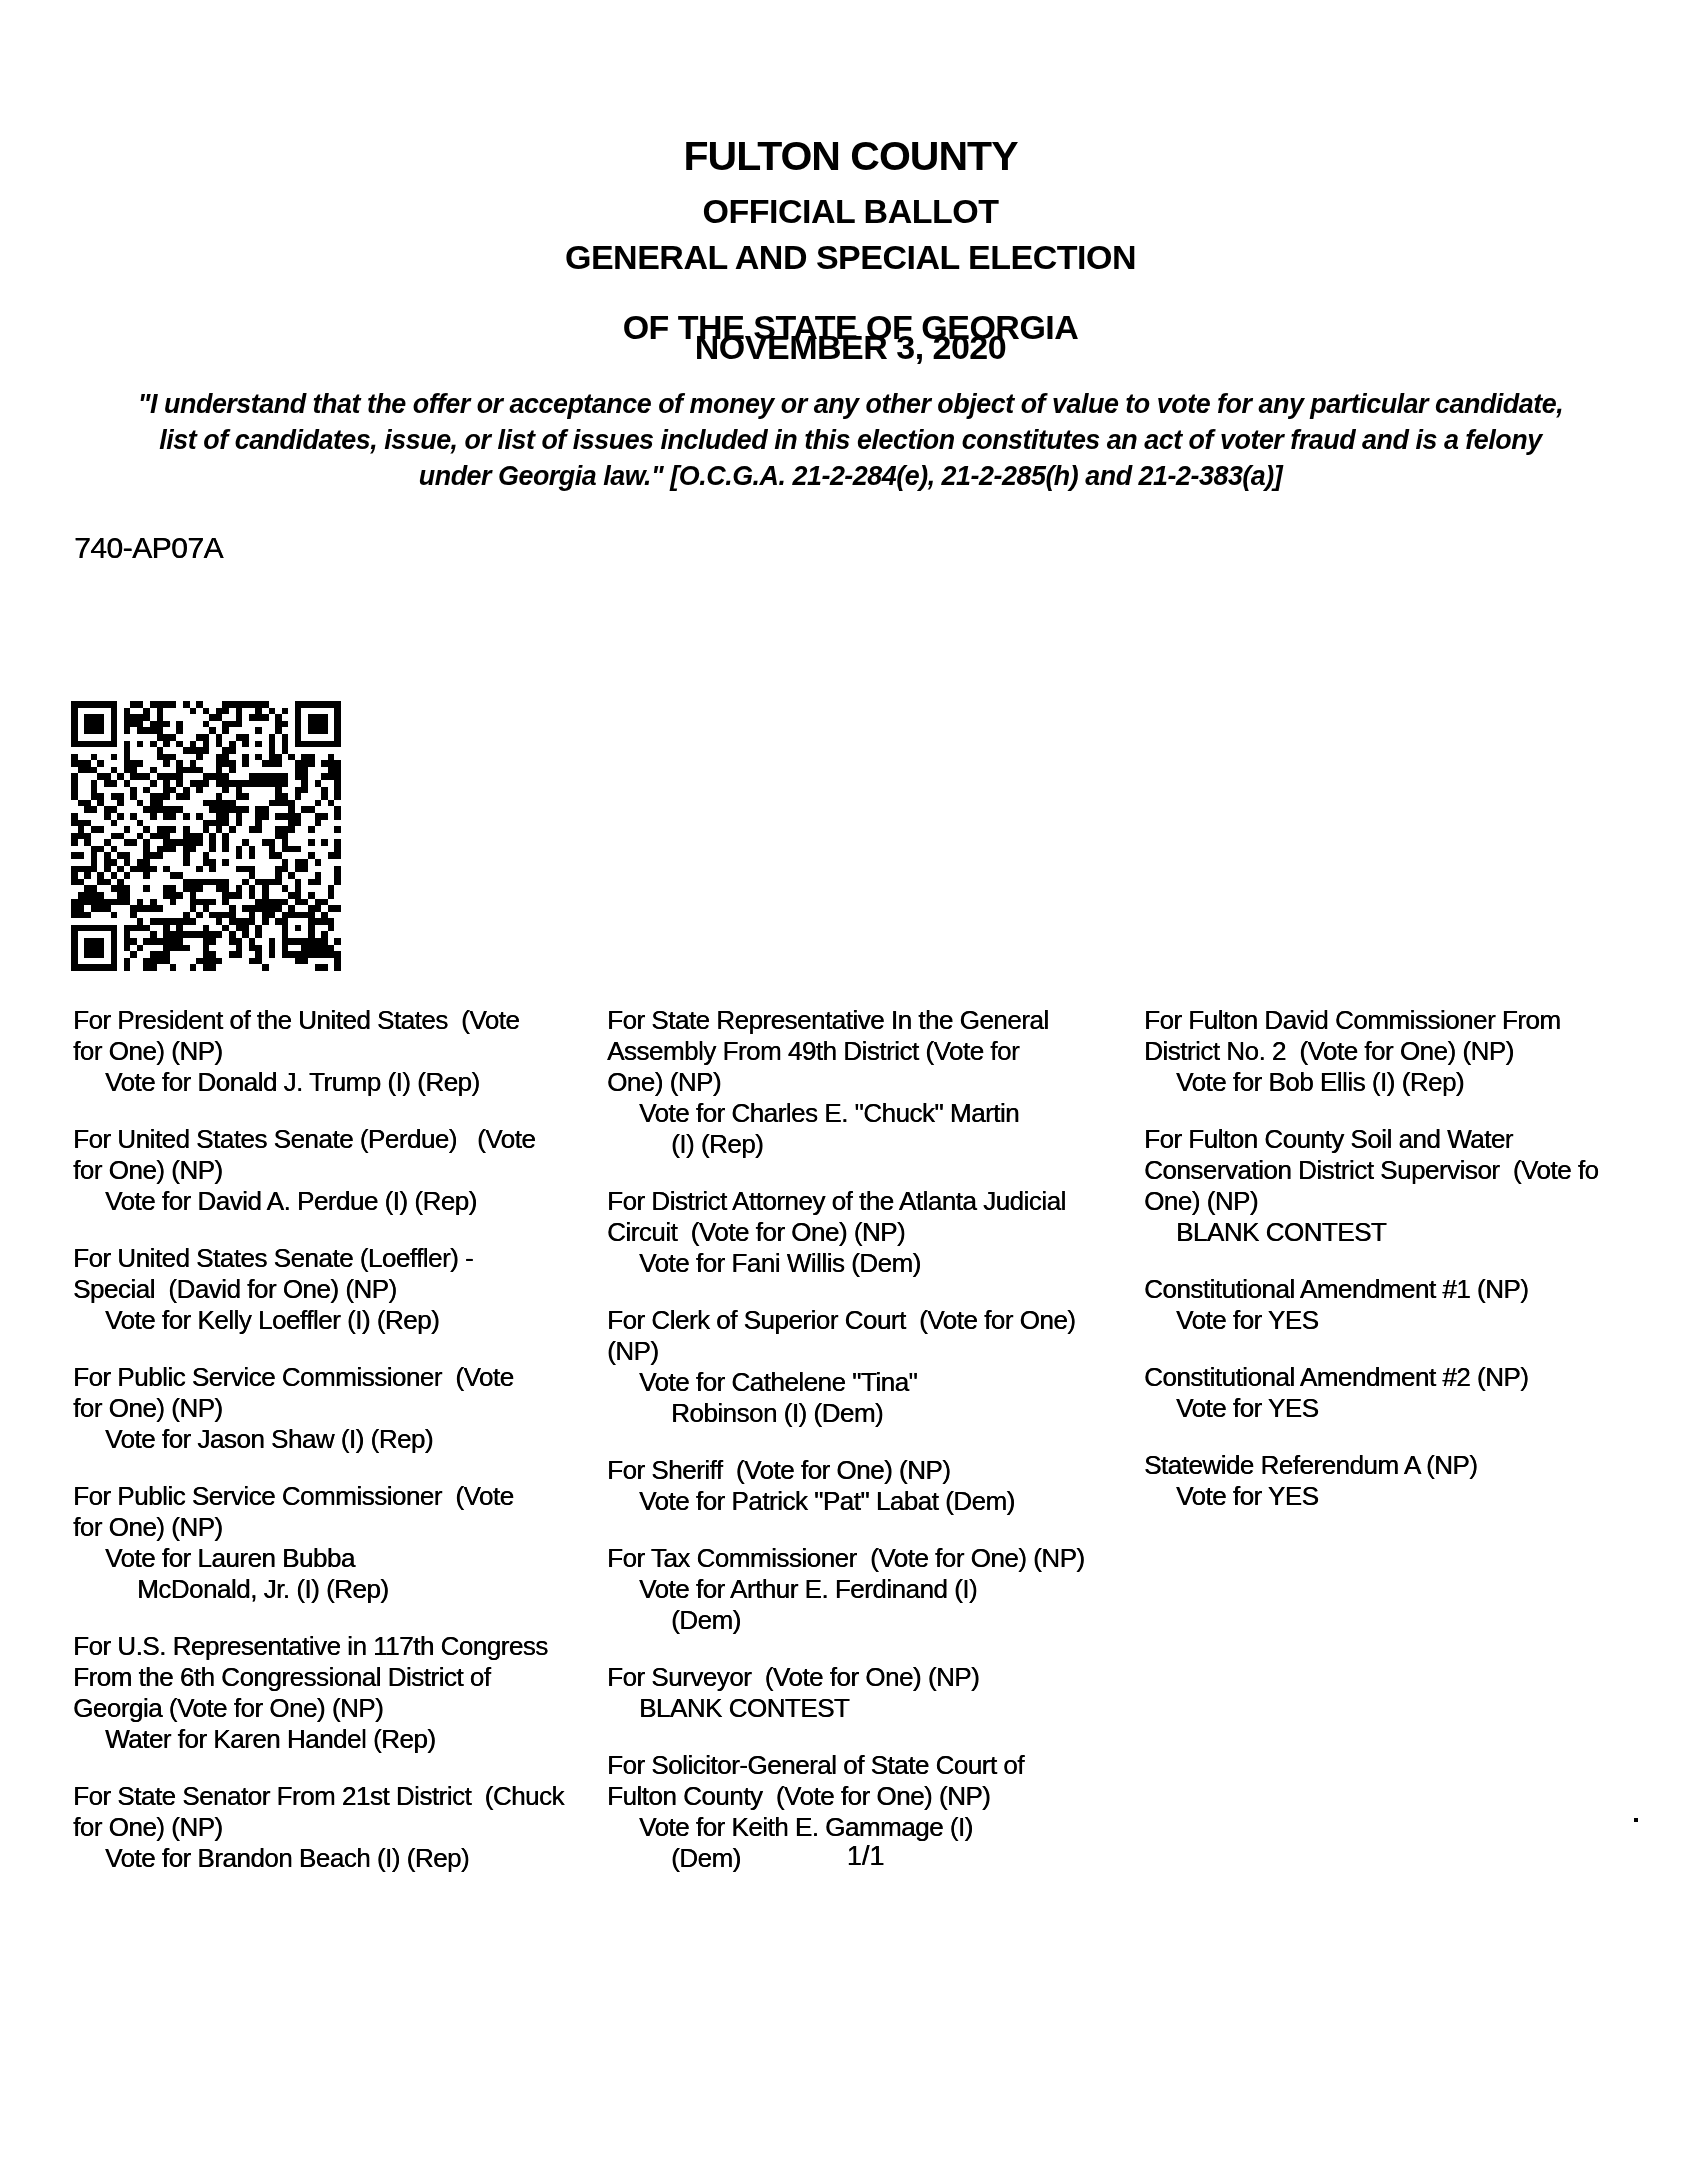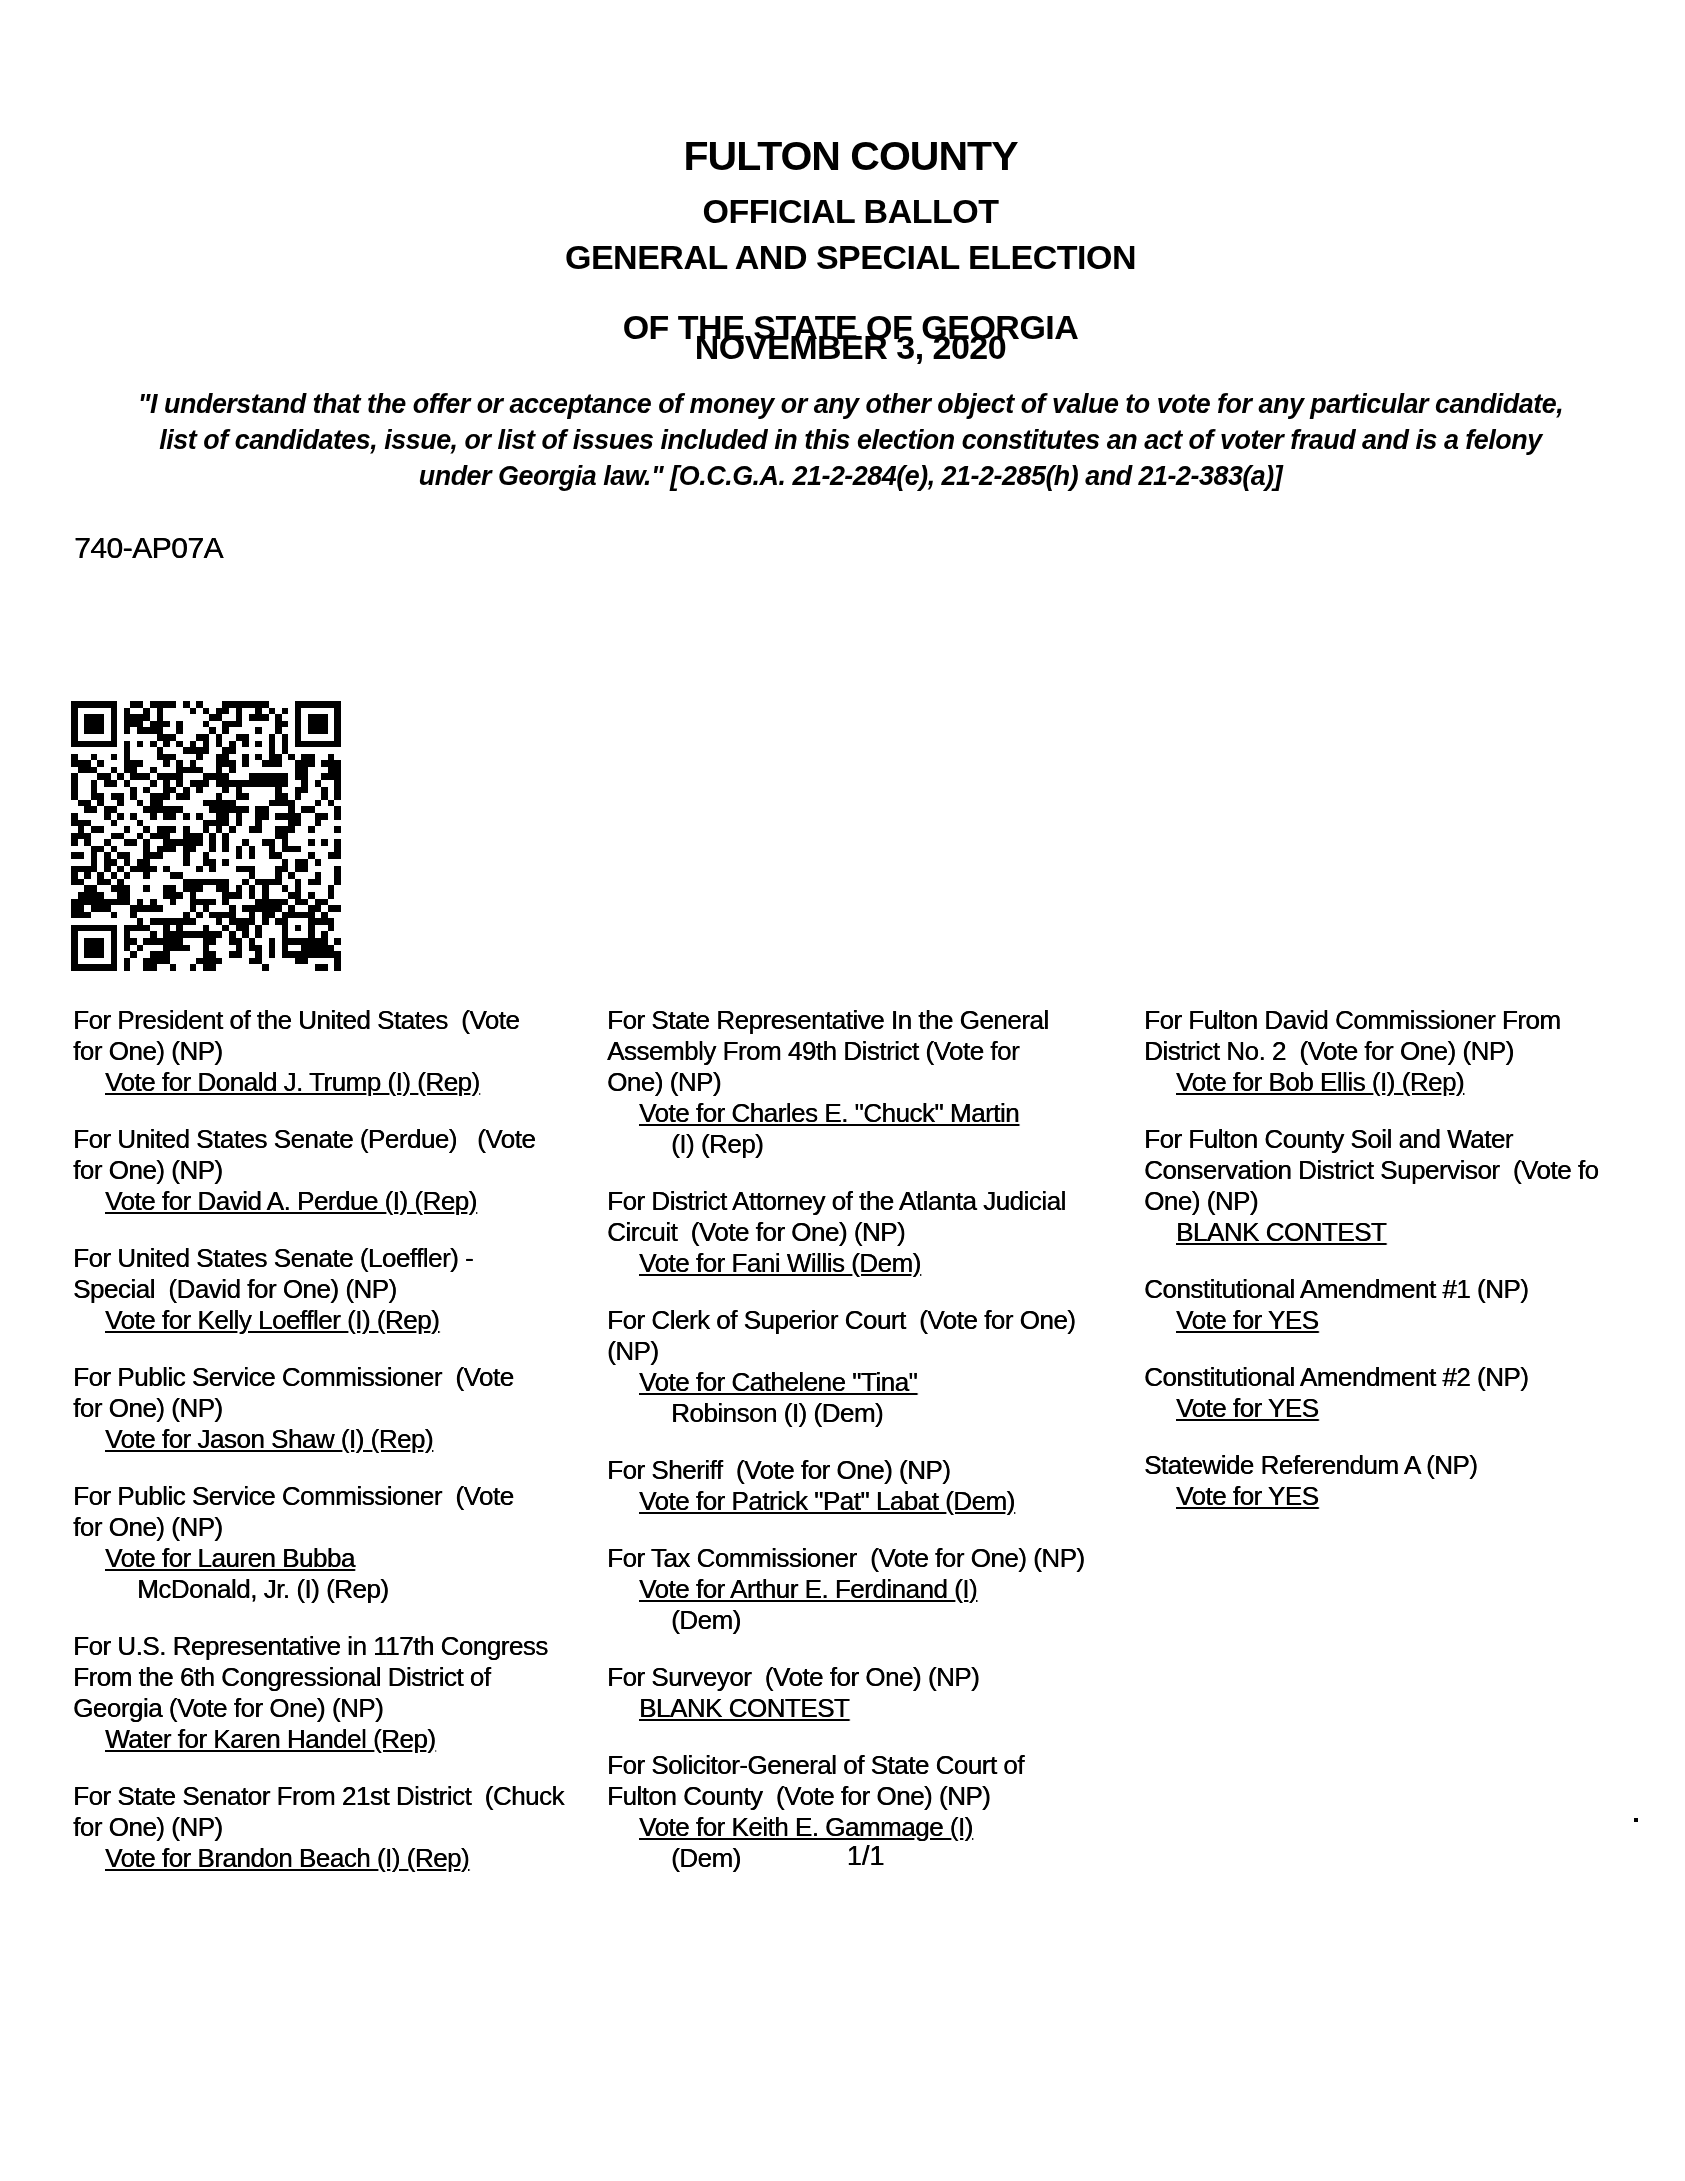--- a/index.html
+++ b/index.html
@@ -31,21 +31,21 @@
   .col{flex:0 0 auto;}
   .col1{width:534px;}
   .col2{width:537px;}
   .col3{width:542px;}
   .contest{margin-bottom:26px;}
   .line{
     font-size:26px;line-height:31px;white-space:pre;letter-spacing:-0.5px;
     text-shadow:0.4px 0 0 currentColor;
   }
   .ind0{padding-left:0;}
-  .ind1{padding-left:32px;text-decoration:underline;}
+  .ind1{padding-left:32px;}
   .ind2{padding-left:64px;}
   .pageno{
     position:absolute;left:46px;right:0;top:1843px;text-align:center;
     font-size:27px;line-height:1;text-shadow:0.4px 0 0 currentColor;
   }
   .speck{position:absolute;left:1634px;top:1818px;width:4px;height:4px;background:#000;}
 </style>
 </head>
 <body>
 

